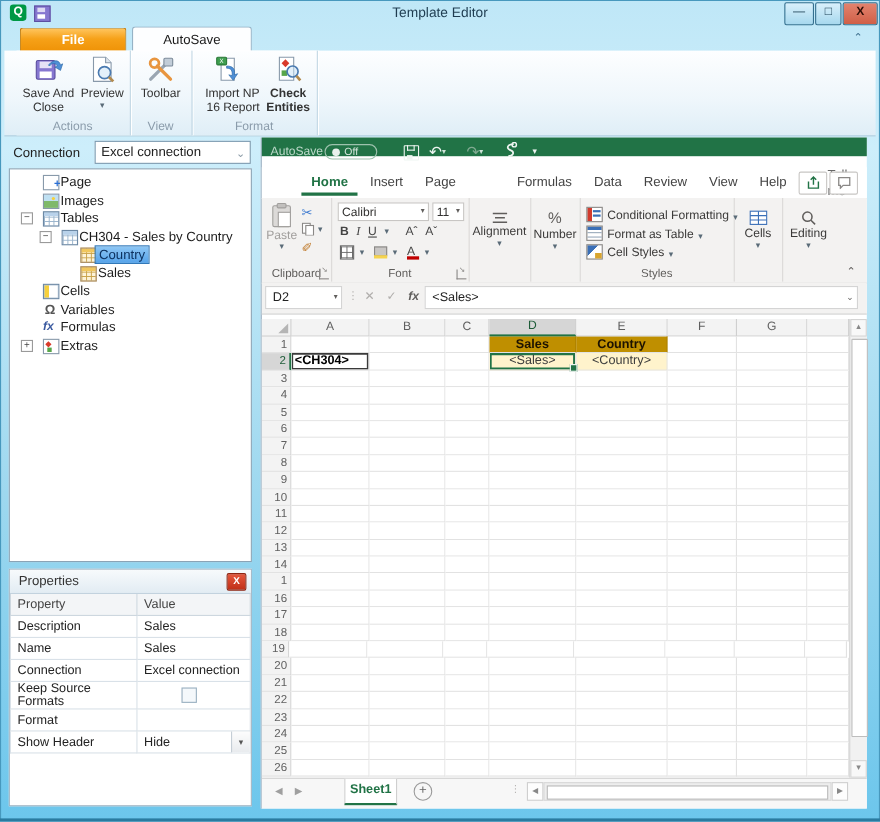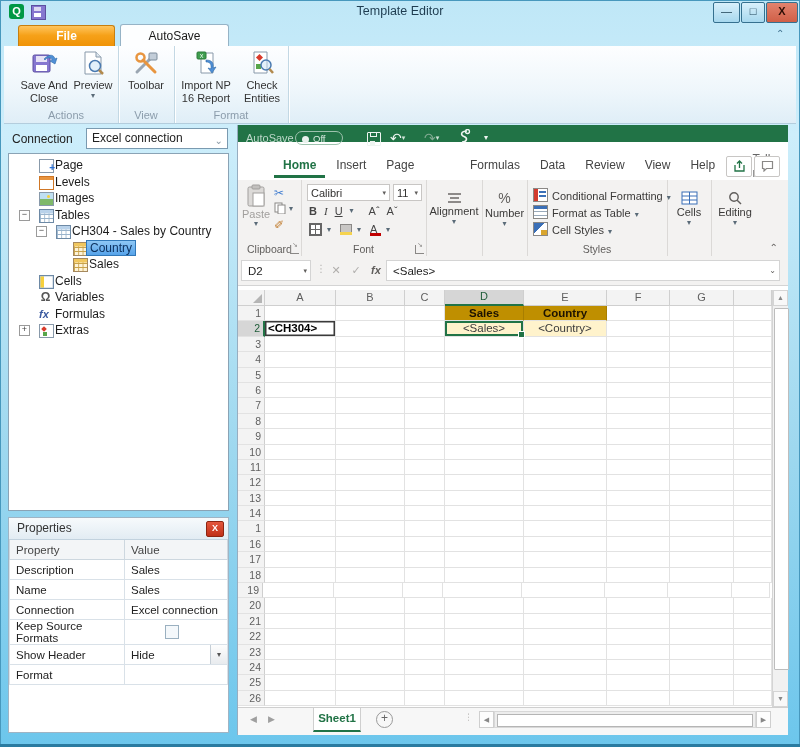--- a/index.html
+++ b/index.html
@@ -236,32 +236,32 @@
               <line x1="23" y1="23" x2="11" y2="11" stroke="#e8953f" stroke-width="3" stroke-linecap="round"></line>
               <circle cx="8.5" cy="8.5" r="4" fill="none" stroke="#e8953f" stroke-width="2.5"></circle>
             </svg>
         </span>
         <span>Toolbar</span>
       </div>
       <div class="glabel">View</div>
     </div>
 
     <div class="rgroup" style="left:170px;width:114px;">
-      <div class="rbtn" style="left:2px;width:60px;">
+      <div class="rbtn" style="left:2px;width:60px;text-align:right;">
         <span class="ricon">
           <svg viewBox="0 0 28 28" width="28" height="28">
               <path d="M9 4 h12 v20 H9 Z" fill="#fff" stroke="#8899aa"></path>
               <rect x="5" y="3" width="9" height="7" rx="1" fill="#3f9e4f" stroke="#2c7a3a"></rect>
               <text x="9.5" y="8.5" font-size="5.5" fill="#fff" text-anchor="middle" font-family="Liberation Sans">X</text>
               <path d="M14 11 C20 11,22 14,21 19 l3 -1 -4 6 -4 -5 3 0.8 C19.5 15,18 13,14 13 Z" fill="#4f8fd6" stroke="#2d69a8" stroke-width="0.6"></path>
             </svg>
         </span>
         <span>Import NP 16 Report</span>
       </div>
-      <div class="rbtn" style="left:64px;width:48px;">
+      <div class="rbtn" style="left:64px;width:48px;font-weight:bold;">
         <span class="ricon">
           <svg viewBox="0 0 28 28" width="28" height="28">
               <path d="M6 3 h13 v21 H6 Z" fill="#fff" stroke="#8899aa"></path>
               <rect x="9" y="6" width="5" height="5" transform="rotate(45 11.5 8.5)" fill="#d93a2b"></rect>
               <rect x="8" y="15" width="5" height="5" fill="#58a64a"></rect>
               <circle cx="18" cy="16" r="5" fill="rgba(200,225,245,.5)" stroke="#4a7ab0" stroke-width="1.5"></circle>
               <line x1="21.5" y1="20" x2="25" y2="24" stroke="#b28a4e" stroke-width="2.5"></line>
             </svg>
         </span>
         <span>Check Entities</span>
@@ -273,24 +273,20 @@
   <div class="conn-label">Connection</div>
   <div class="conn-combo">
     <span>Excel connection</span>
     <span class="arr">⌄</span>
   </div>
 
   <div class="tree">
       <div class="titem">
         <span class="ticon ic-page" style="left: 30px;"></span>
         <span class="tlabel" style="left: 43px;">Page</span>
-      </div>
-      <div class="titem">
-        <span class="ticon ic-levels" style="left: 30px;"></span>
-        <span class="tlabel" style="left: 43px;">Levels</span>
       </div>
       <div class="titem">
         <span class="ticon ic-images" style="left: 30px;"></span>
         <span class="tlabel" style="left: 43px;">Images</span>
       </div>
       <div class="titem">
         <span class="texp" style="left: 10px;">−</span>
         <span class="ticon ic-table" style="left: 30px;"></span>
         <span class="tlabel" style="left: 43px;">Tables</span>
       </div>
@@ -349,26 +345,26 @@
           </tr>
           <tr>
             <td>Connection</td>
             <td><span>Excel connection</span></td>
           </tr>
           <tr>
             <td>Keep Source Formats</td>
             <td><span class="pcheck"></span></td>
           </tr>
           <tr>
+            <td>Format</td>
+            <td><span></span></td>
+          </tr>
+          <tr>
             <td>Show Header</td>
             <td><span>Hide</span><span class="pdrop">▾</span></td>
-          </tr>
-          <tr>
-            <td>Format</td>
-            <td><span></span></td>
           </tr>
         </tbody>
     </table>
   </div>
 
   <div class="xl">
 
     <div class="xl-qat">
       <span class="autosave">AutoSave</span>
       <span class="aspill"><span class="dot"></span><span>Off</span></span>

